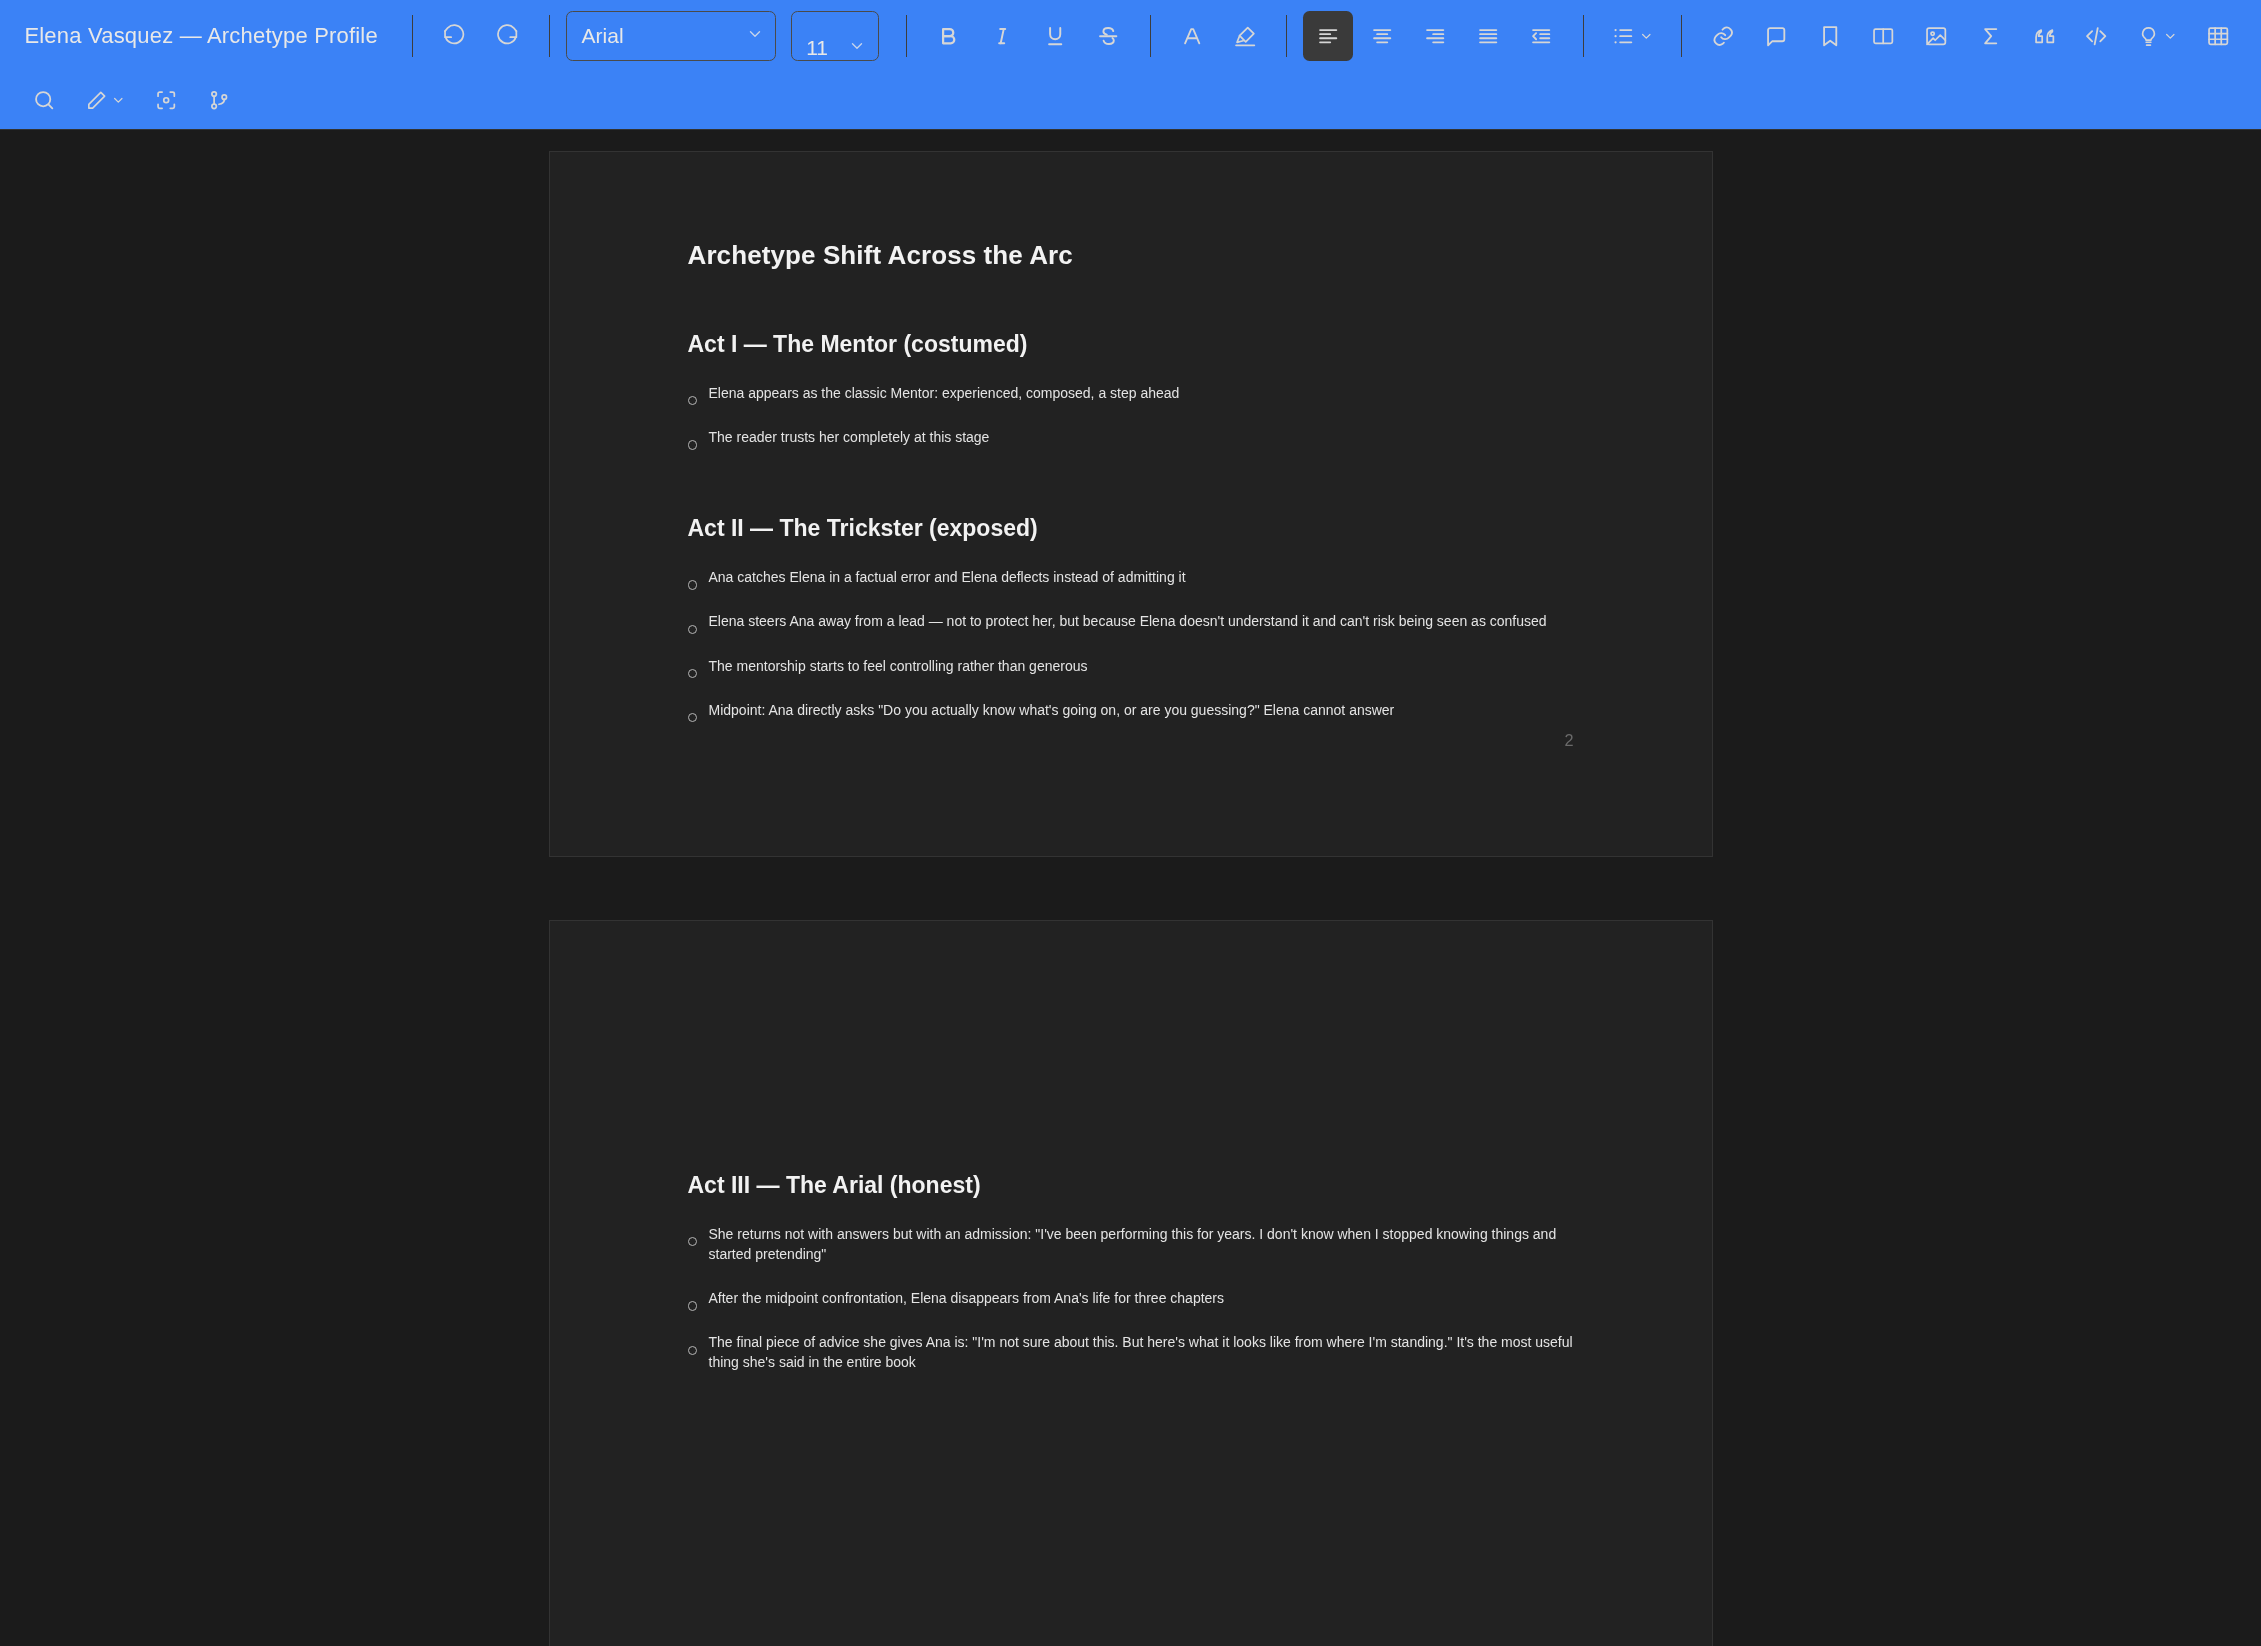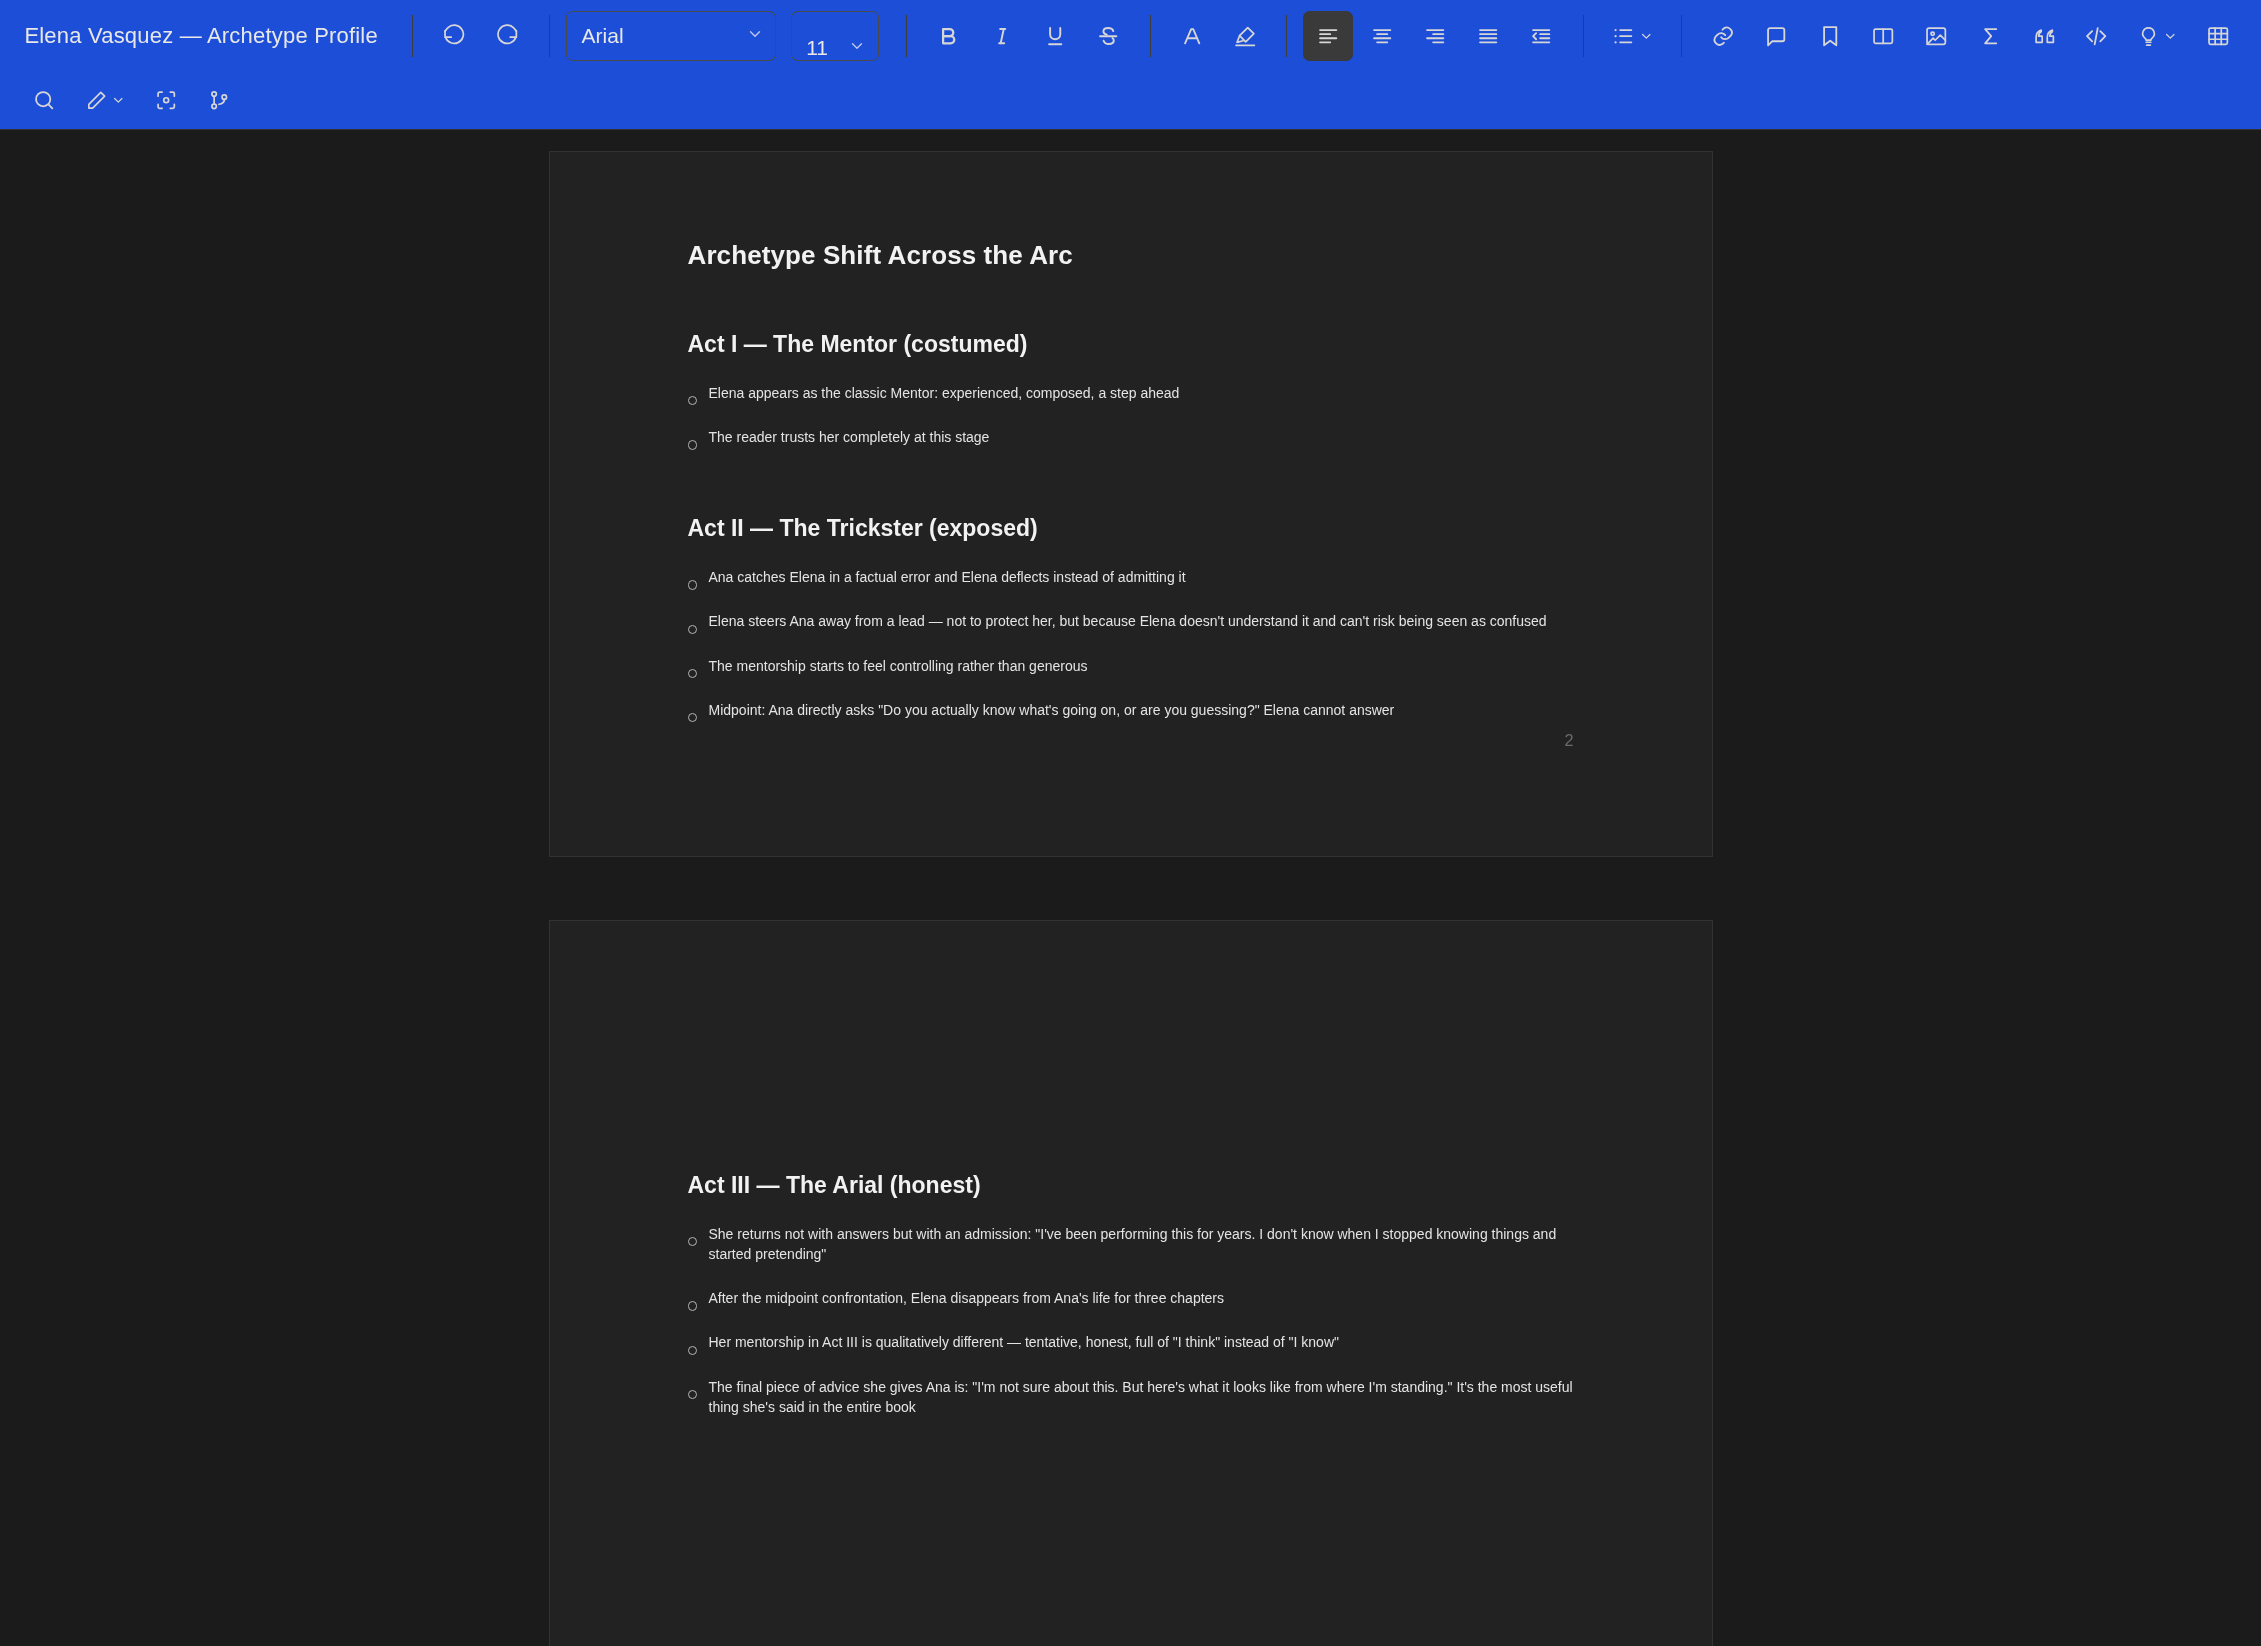--- a/index.html
+++ b/index.html
@@ -7,21 +7,21 @@
     margin: 0; padding: 0;
     background: #1b1b1b;
     width: 2261px;
     font-family: "Liberation Sans", sans-serif;
     -webkit-font-smoothing: antialiased;
   }
   body { overflow-x: hidden; }
 
   
   .toolbar {
-    background: #1d4ed8;
+    background: #3b82f6;
     width: 100%;
     padding: 0;
     border-bottom: 0.8px solid #323232;
     user-select: none;
   }
   .toolbar-row {
     display: flex;
     align-items: center;
     height: 72px;
     padding: 0 19.5px;
@@ -423,19 +423,18 @@
     <div class="page-number">2</div>
   </div>
 
   <div class="page page-2">
     <div class="spacer-2"></div>
 
     <div class="section-head" style="margin-top:0">Act III — The Arial (honest)</div>
     <ul class="bullets">
       <li>She returns not with answers but with an admission: "I've been performing this for years. I don't know when I stopped knowing things and started pretending"</li>
       <li>After the midpoint confrontation, Elena disappears from Ana's life for three chapters</li>
-      <li>Her mentorship in Act III is qualitatively different — tentative, honest, full of "I think" instead of "I know"</li>
       <li>The final piece of advice she gives Ana is: "I'm not sure about this. But here's what it looks like from where I'm standing." It's the most useful thing she's said in the entire book</li>
     </ul>
   </div>
 
 </div>
 
 
 </body></html>

